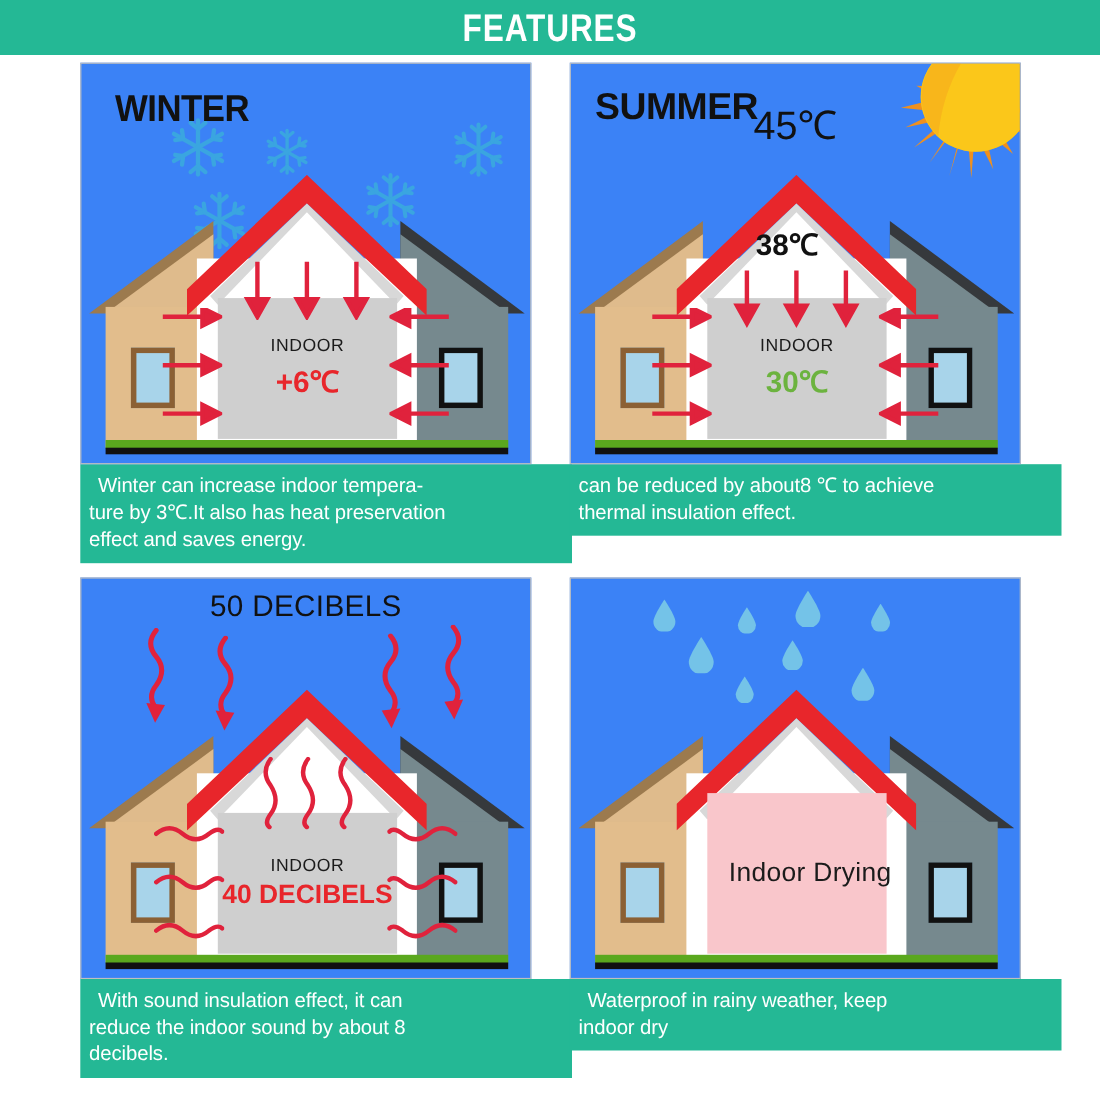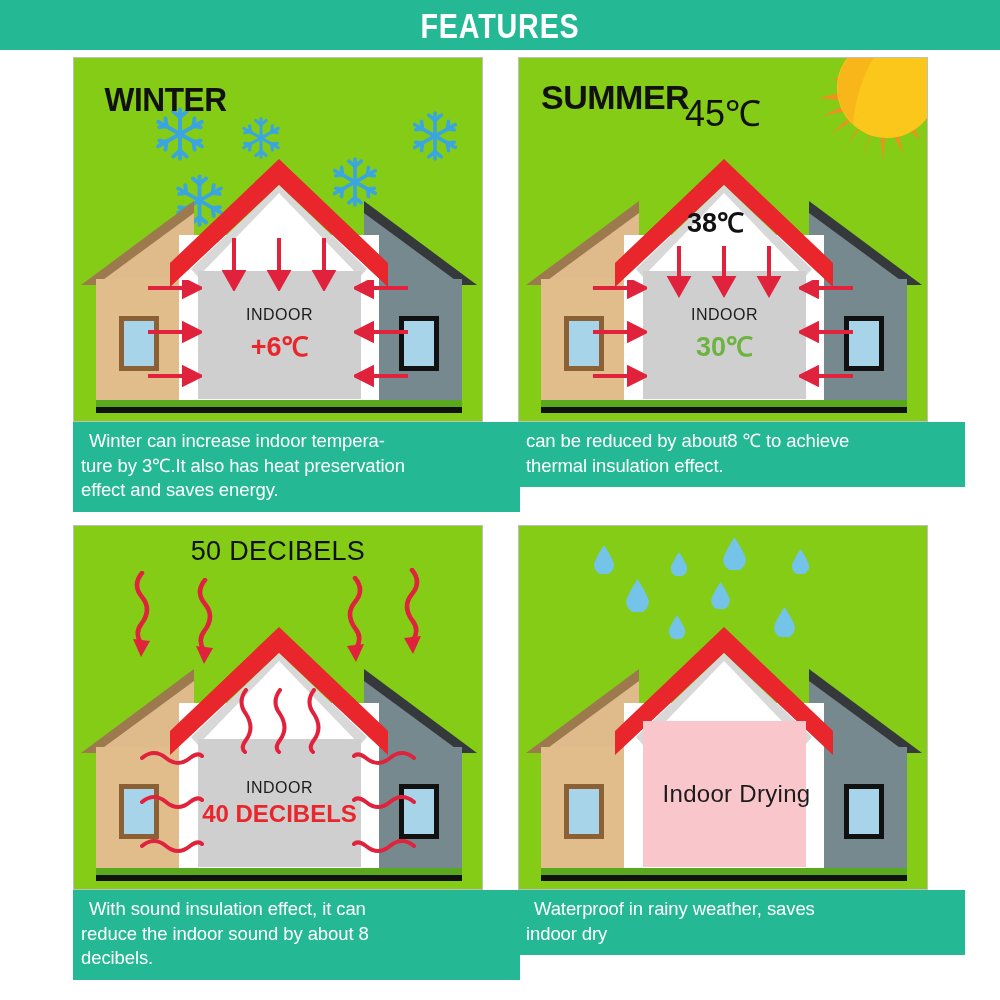--- a/index.html
+++ b/index.html
@@ -51,21 +51,21 @@
     grid-template-rows: 450px 450px;
     column-gap: 35px;
     row-gap: 18px;
   }
   .panel { position: relative; width: 410px; }
 
   .stage {
     position: relative;
     width: 410px;
     height: 365px;
-    background: #84cc16;
+    background: #3b82f6;
     border: 1px solid #bfbfbf;
     overflow: hidden;
   }
 
   .caption {
     width: 447px;
     background: #24b895;
     color: #ffffff;
     font-size: 18.5px;
     line-height: 1.33;
@@ -679,19 +679,19 @@
           <div class="indoor-box pink" style="height:146px;padding-left:24px;">
             <div class="drying-label">Indoor Drying</div>
           </div>
 
           <div class="ground-green"></div>
           <div class="ground-black"></div>
         </div>
       </div>
 
       <div class="caption">
-        <div class="indent">Waterproof in rainy weather, saves</div>
+        <div class="indent">Waterproof in rainy weather, keep</div>
         <div>indoor dry</div>
       </div>
     </div>
 
   </div>
 </div>
 
 </body></html>

